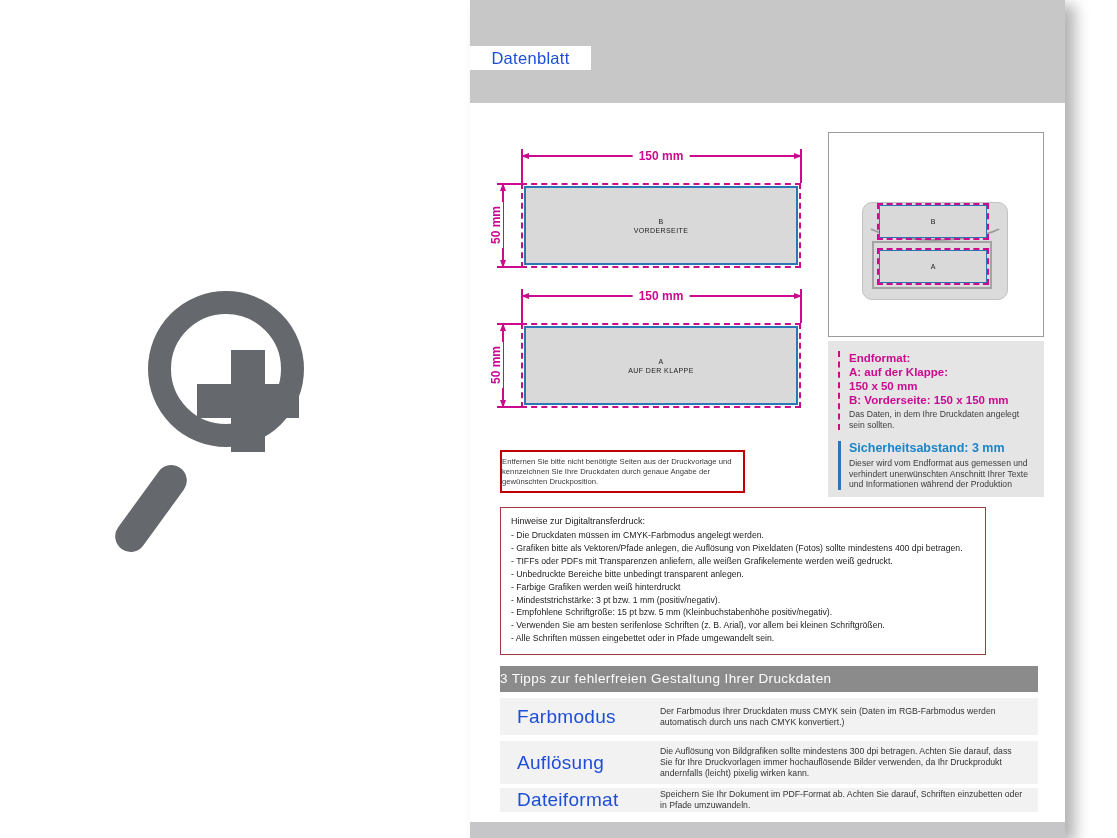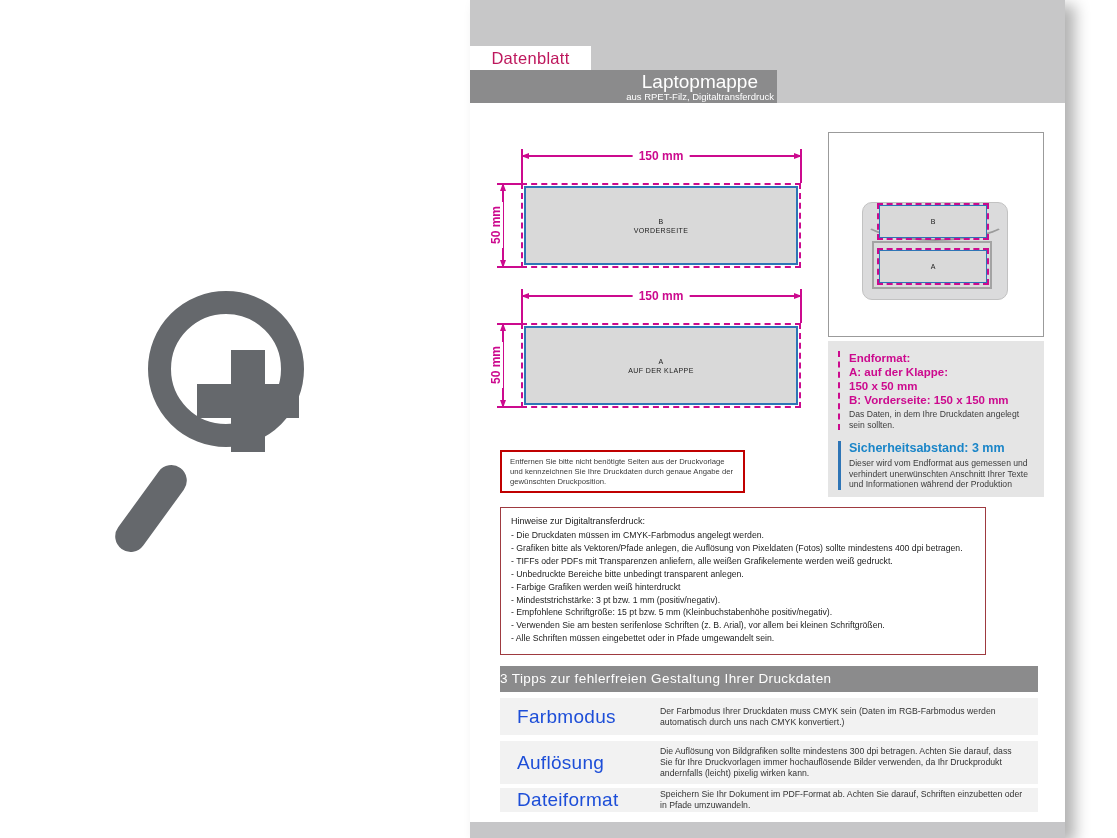--- a/index.html
+++ b/index.html
@@ -15,21 +15,21 @@
   .mag-plus-v { left:231px; top:350px; width:34px;  height:102px; background:#65686c; }
   .mag-handle { left:101px; top:493px; width:100px; height:31px; background:#65686c;
                 border-radius:16px; transform:rotate(-54deg); }
 
   
   .page { left:470px; top:0; width:595px; height:838px; background:#fff;
           box-shadow:10px 5px 14px rgba(0,0,0,.30); }
 
   .band-top    { left:0; top:0; width:595px; height:103px; background:#c7c7c8; }
   .tab         { left:0; top:46px; width:121px; height:24px; background:#fff;
-                 color:#be185d; font-size:16.5px; letter-spacing:.3px;
+                 color:#1d4ed8; font-size:16.5px; letter-spacing:.3px;
                  display:flex; align-items:center; justify-content:center; }
   .band-dark   { left:0; top:70px; width:307px; height:33px; background:#8b8b8c; color:#fff; }
   .band-title    { position:absolute; right:19px; top:1px;  font-size:19px; }
   .band-subtitle { position:absolute; right:3px;  top:21px; font-size:9.5px; }
   .band-bottom { left:0; top:822px; width:595px; height:16px; background:#c6c6c8; }
 
   
   .dwg { width:320px; height:130px; }
   .dwg .hext   { position:absolute; top:6px;  height:34px; border-left:2px solid #cc0a8e; }
   .dwg .hline  { position:absolute; left:30px; top:12px; width:281px; border-top:2px solid #cc0a8e; }
@@ -68,21 +68,21 @@
   .endformat { position:absolute; left:10px; top:10px; right:8px;
                border-left:2px dashed #cc0a8e; padding-left:9px; }
   .ef-line   { font-weight:bold; color:#cc0a8e; font-size:11.5px; line-height:14px; }
   .blk-note  { font-size:8.6px; color:#3c3c3c; line-height:10.5px; margin-top:2px; }
   .sicher    { position:absolute; left:10px; top:100px; right:8px;
                border-left:3px solid #2e75b6; padding-left:8px; }
   .si-title  { font-weight:bold; color:#1a85c8; font-size:12.5px; line-height:15px; }
 
   
   .notebox { left:30px; top:450px; width:245px; border:2px solid #c00000;
-             padding:5px 8px; font-size:7.7px; line-height:9.8px; color:#3a3a3a; }
+             padding:5px 0; font-size:7.7px; line-height:9.8px; color:#3a3a3a; }
   .hints   { left:30px; top:507px; width:486px; border:1px solid #9e3a40;
              padding:7px 10px 9px 10px; }
   .hints-title { font-size:9px; color:#222; line-height:12px; margin-bottom:2px; }
   .hint-item   { font-size:8.7px; color:#222; line-height:12.9px; }
 
   
   .tips-header { left:30px; top:666px; width:538px; height:26px; background:#8b8b8c;
                  color:#fff; font-size:13.5px; line-height:26px; letter-spacing:.4px; }
   .tip-row  { left:30px; width:538px; background:#f2f2f2; display:flex; align-items:center; }
   .tip-row.r1 { top:698px; height:37px; }
@@ -101,24 +101,20 @@
     <div class="abs mag-ring"></div>
     <div class="abs mag-plus-h"></div>
     <div class="abs mag-plus-v"></div>
     <div class="abs mag-handle"></div>
   </div>
 
   <div class="abs page">
 
     <div class="abs band-top"></div>
     <div class="abs tab">Datenblatt</div>
-    <div class="abs band-dark">
-      <div class="band-title">Laptopmappe</div>
-      <div class="band-subtitle">aus RPET-Filz, Digitaltransferdruck</div>
-    </div>
 
     <div class="abs dwg" style="left:21px; top:143px;">
       <div class="hext" style="left:30px;"></div>
       <div class="hext" style="left:309px;"></div>
       <div class="hline"></div>
       <div class="arr arrL" style="left:30px; top:9.5px;"></div>
       <div class="arr arrR" style="left:303px; top:9.5px;"></div>
       <div class="dim-label h" style="left:170px; top:13px;">150 mm</div>
       <div class="vext" style="top:40px;"></div>
       <div class="vext" style="top:123px;"></div>

